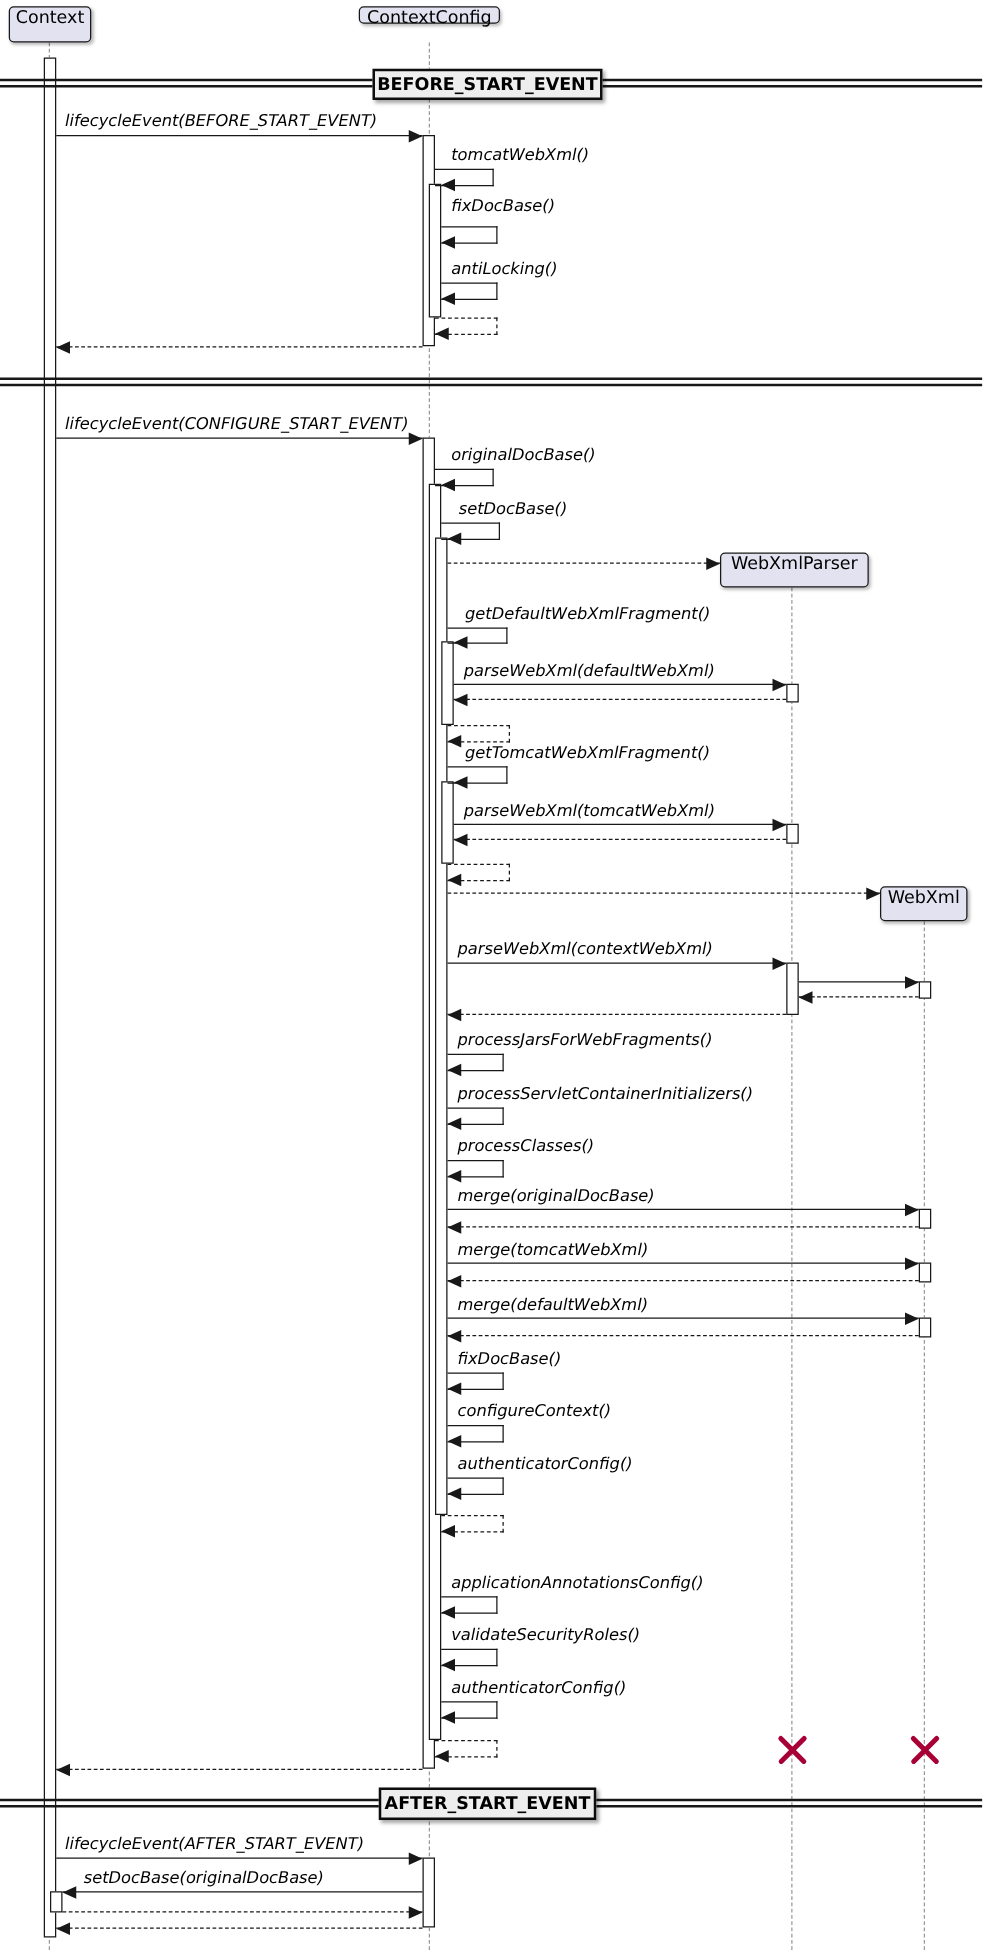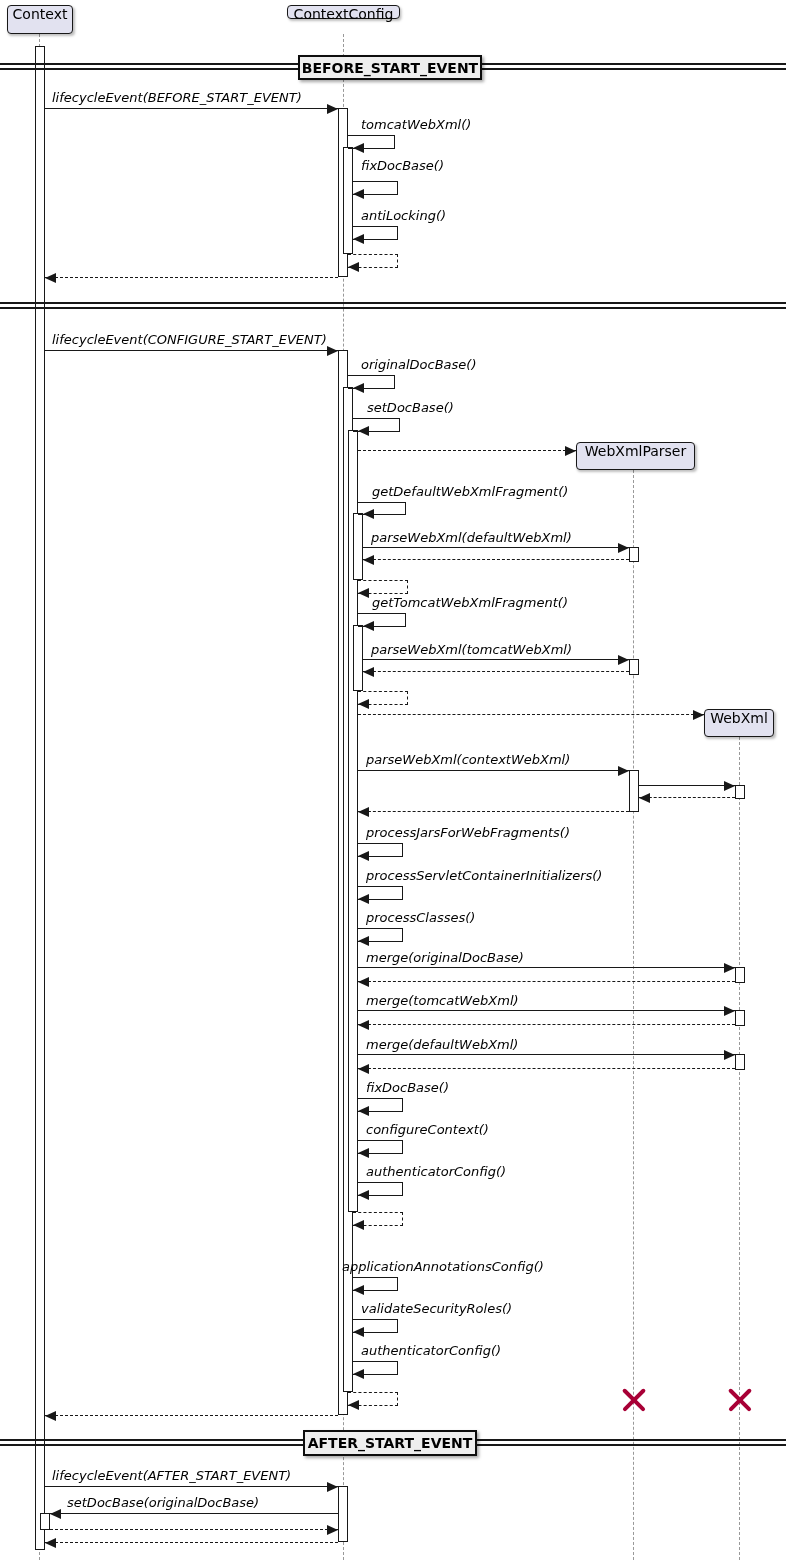--- a/index.html
+++ b/index.html
@@ -196,21 +196,21 @@
   <div class="self" style="left:358px;top:1140px;width:45px;height:14px"></div>
   <div class="ah l" style="left:358px;top:1148px"></div>
 
   <div class="msg-label" style="left:366px;top:1164px">authenticatorConfig()</div>
   <div class="self" style="left:358px;top:1182px;width:45px;height:14px"></div>
   <div class="ah l" style="left:358px;top:1190px"></div>
 
   <div class="self dotted" style="left:353px;top:1212px;width:50px;height:14px"></div>
   <div class="ah l" style="left:353px;top:1220px"></div>
 
-  <div class="msg-label" style="left:342px;top:1259px">applicationAnnotationsConfig()</div>
+  <div class="msg-label" style="left:361px;top:1259px">applicationAnnotationsConfig()</div>
   <div class="self" style="left:353px;top:1277px;width:45px;height:14px"></div>
   <div class="ah l" style="left:353px;top:1285px"></div>
 
   <div class="msg-label" style="left:361px;top:1301px">validateSecurityRoles()</div>
   <div class="self" style="left:353px;top:1319px;width:45px;height:14px"></div>
   <div class="ah l" style="left:353px;top:1327px"></div>
 
   <div class="msg-label" style="left:361px;top:1343px">authenticatorConfig()</div>
   <div class="self" style="left:353px;top:1361px;width:45px;height:14px"></div>
   <div class="ah l" style="left:353px;top:1369px"></div>

